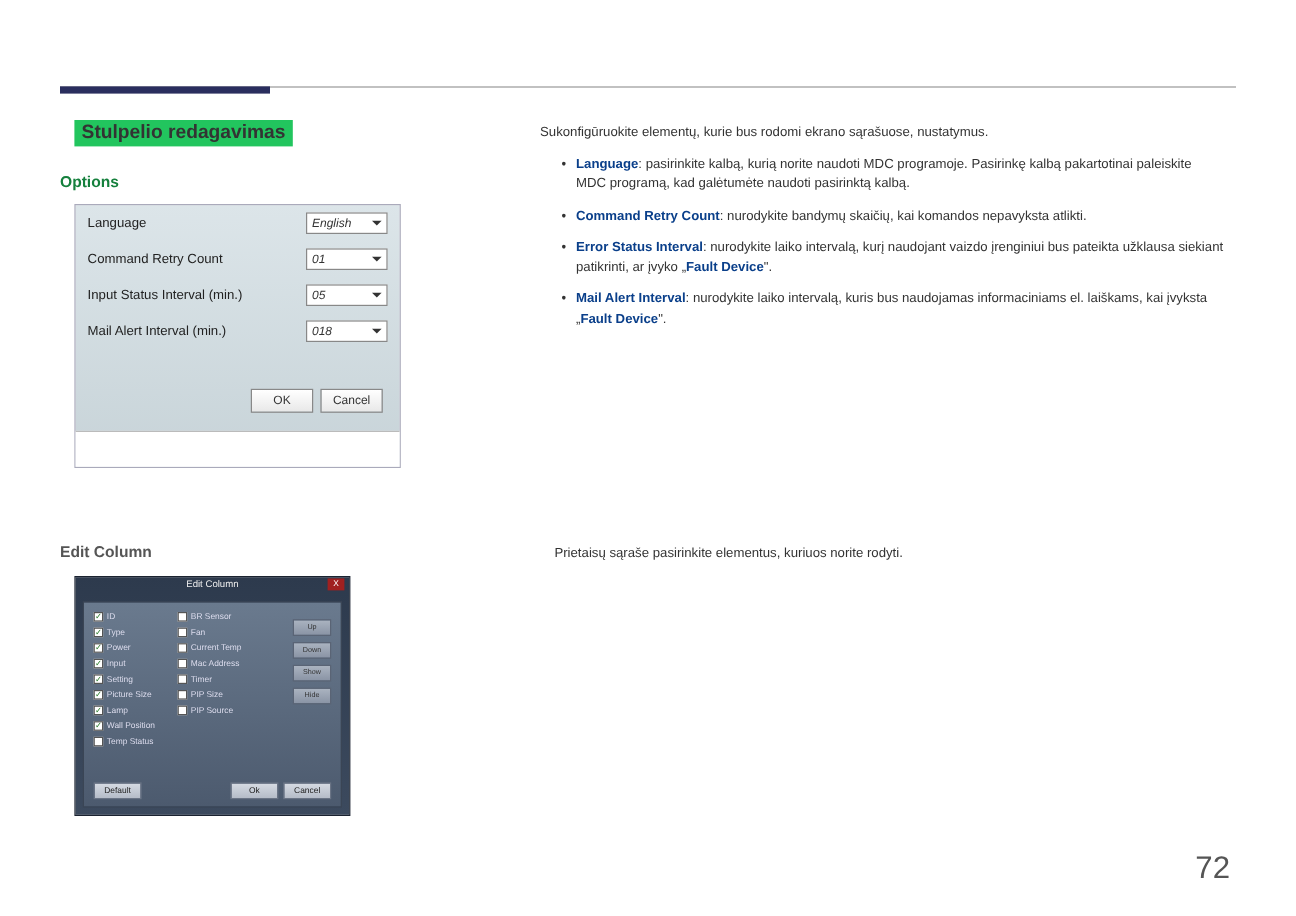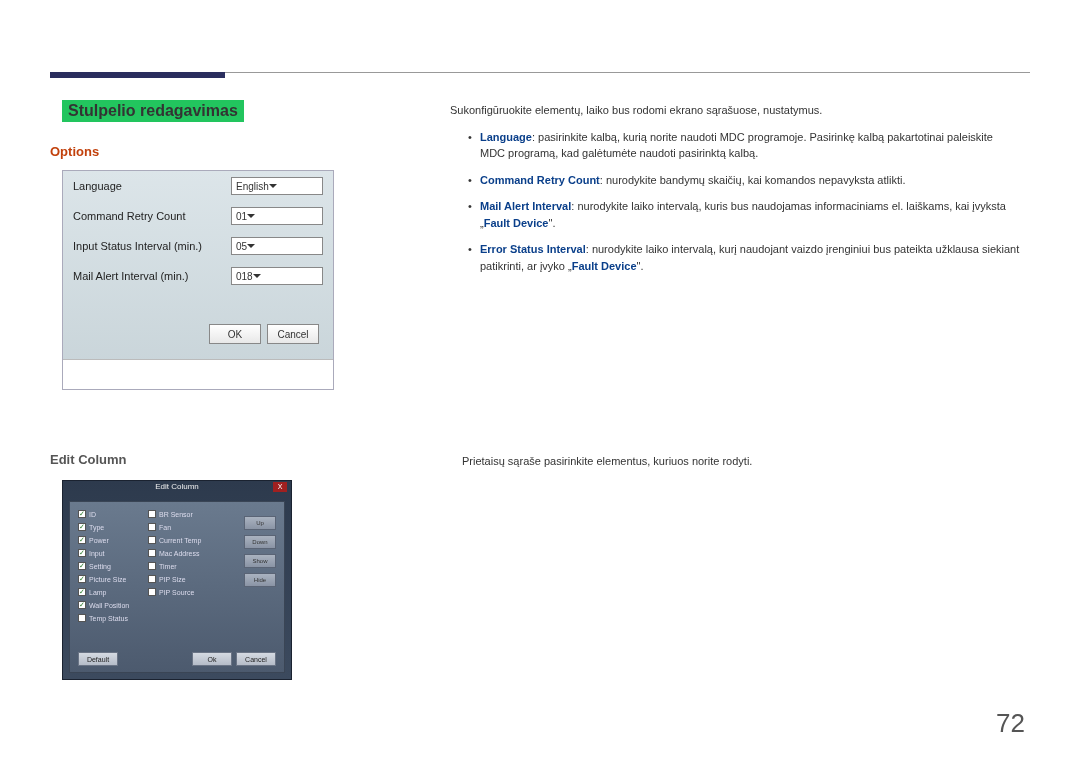--- a/index.html
+++ b/index.html
@@ -35,49 +35,51 @@
       font-size: 16px;
       font-weight: bold;
       color: #333;
     }
     .subsection-options {
       position: absolute;
       top: 144px;
       left: 50px;
       font-size: 13px;
       font-weight: bold;
-      color: #c2410c;
+      color: #15803d;
     }
     .options-panel {
       position: absolute;
       top: 170px;
       left: 62px;
       width: 272px;
       height: 220px;
       background: linear-gradient(#dce5e9, #c7d3d8);
       border: 1px solid #aab;
       font-size: 11px;
       color: #333;
     }
     .opt-row {
       display: flex;
       justify-content: space-between;
       align-items: center;
       padding: 6px 10px;
     }
     .opt-label { color: #222; }
     .opt-select {
-      width: 92px;
+      width: 68px;
       height: 18px;
       background: #fff;
       border: 1px solid #888;
       display: flex;
       align-items: center;
+      justify-content: space-between;
       padding: 0 4px;
       font-size: 10px;
+      font-style: italic;
     }
     .opt-select .caret {
       width: 0; height: 0;
       border-left: 4px solid transparent;
       border-right: 4px solid transparent;
       border-top: 4px solid #333;
     }
     .btns {
       position: absolute;
       bottom: 45px;
@@ -271,33 +273,33 @@
     </div>
   </div>
   <div class="btns">
     <div class="btn">OK</div>
     <div class="btn">Cancel</div>
   </div>
   <div class="white-bar"></div>
 </div>
 
 <div class="body-text">
-  <div>Sukonfigūruokite elementų, laiko bus rodomi ekrano sąrašuose, nustatymus.</div>
+  <div>Sukonfigūruokite elementų, kurie bus rodomi ekrano sąrašuose, nustatymus.</div>
   <ul>
     <li>
       <span class="bold-blue">Language</span><span>: pasirinkite kalbą, kurią norite naudoti MDC programoje. Pasirinkę kalbą pakartotinai paleiskite MDC programą, kad galėtumėte naudoti pasirinktą kalbą.</span>
     </li>
     <li>
       <span class="bold-blue">Command Retry Count</span><span>: nurodykite bandymų skaičių, kai komandos nepavyksta atlikti.</span>
     </li>
     <li>
-      <span class="bold-blue">Mail Alert Interval</span><span>: nurodykite laiko intervalą, kuris bus naudojamas informaciniams el. laiškams, kai įvyksta „</span><span class="bold-blue">Fault Device</span><span>".</span>
+      <span class="bold-blue">Error Status Interval</span><span>: nurodykite laiko intervalą, kurį naudojant vaizdo įrenginiui bus pateikta užklausa siekiant patikrinti, ar įvyko „</span><span class="bold-blue">Fault Device</span><span>".</span>
     </li>
     <li>
-      <span class="bold-blue">Error Status Interval</span><span>: nurodykite laiko intervalą, kurį naudojant vaizdo įrenginiui bus pateikta užklausa siekiant patikrinti, ar įvyko „</span><span class="bold-blue">Fault Device</span><span>".</span>
+      <span class="bold-blue">Mail Alert Interval</span><span>: nurodykite laiko intervalą, kuris bus naudojamas informaciniams el. laiškams, kai įvyksta „</span><span class="bold-blue">Fault Device</span><span>".</span>
     </li>
   </ul>
 </div>
 
 <div class="subsection-edit">Edit Column</div>
 <div class="edit-desc">Prietaisų sąraše pasirinkite elementus, kuriuos norite rodyti.</div>
 
 <div class="edit-panel">
   <div class="edit-title-bar">
     <span>Edit Column</span>

